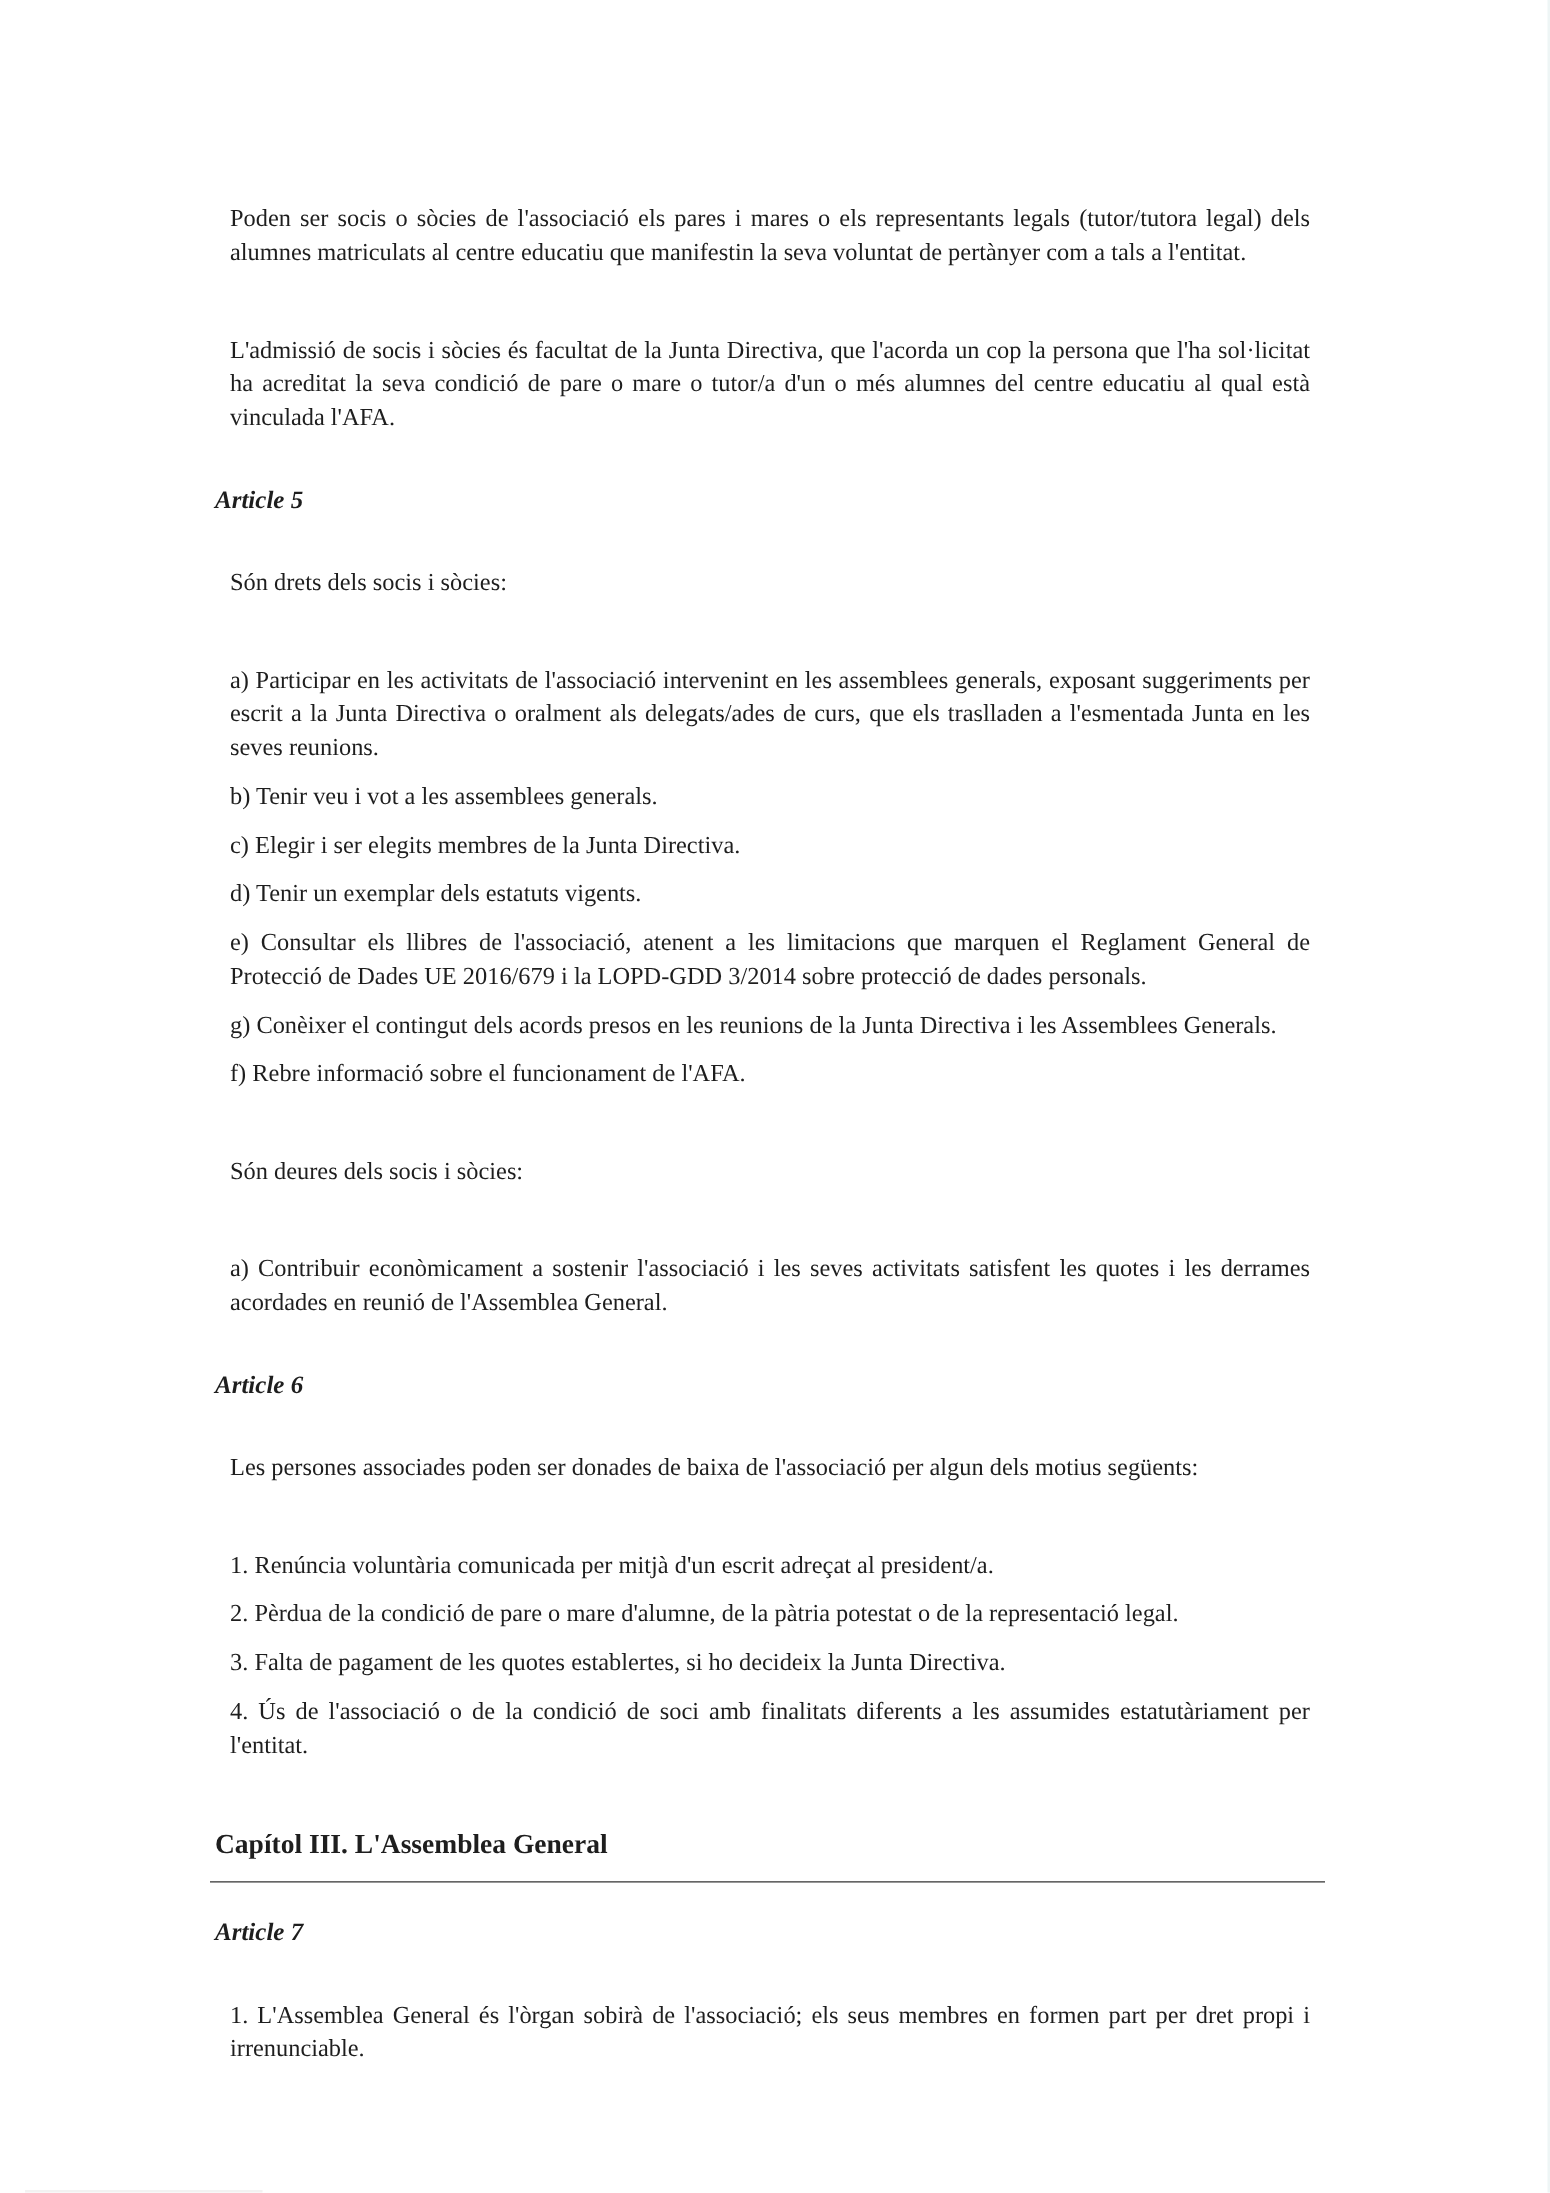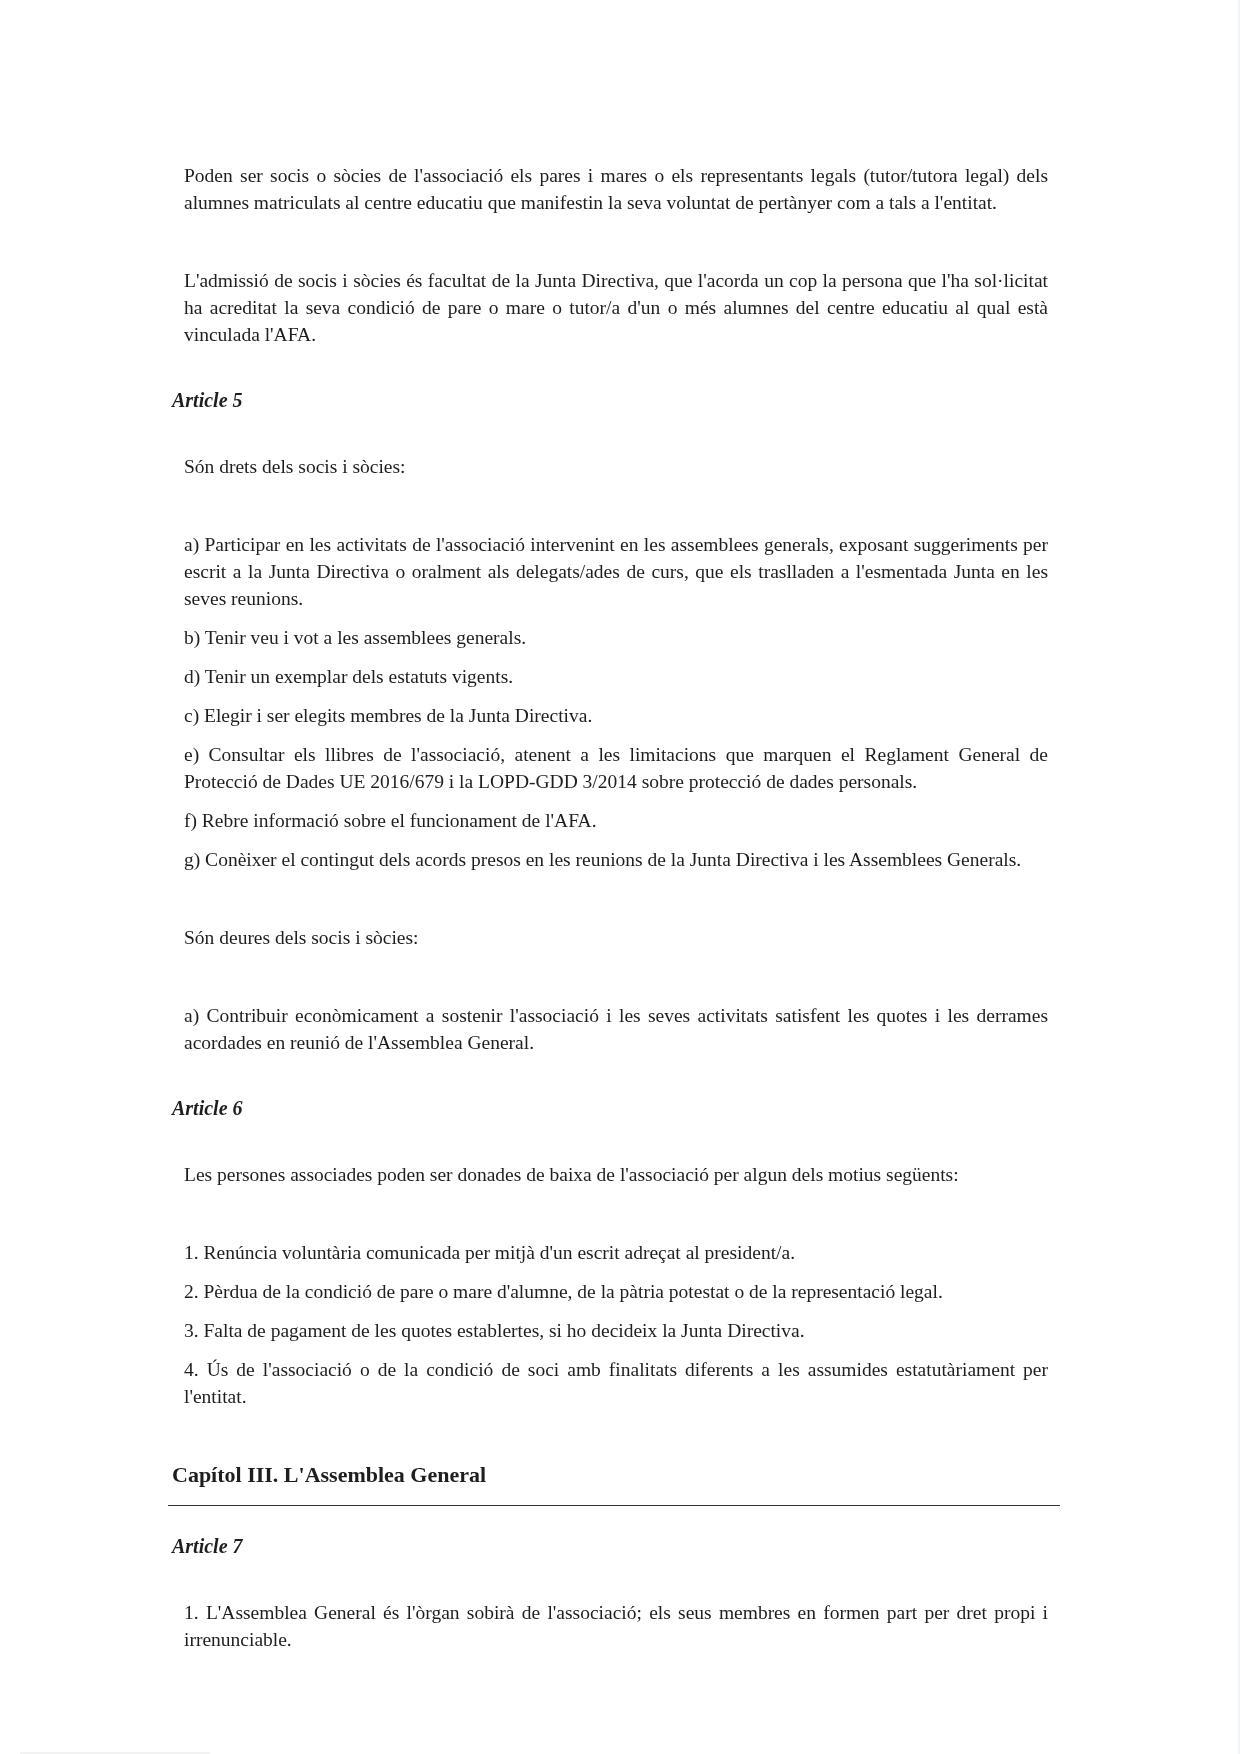--- a/index.html
+++ b/index.html
@@ -71,25 +71,25 @@
   <p>L'admissió de socis i sòcies és facultat de la Junta Directiva, que l'acorda un cop la persona que l'ha sol·licitat ha acreditat la seva condició de pare o mare o tutor/a d'un o més alumnes del centre educatiu al qual està vinculada l'AFA.</p>
   <div class="gap"></div>
 
   <h3 class="article">Article 5</h3>
   <div class="gap"></div>
   <p>Són drets dels socis i sòcies:</p>
   <div class="gap"></div>
   <div>
     <p>a) Participar en les activitats de l'associació intervenint en les assemblees generals, exposant suggeriments per escrit a la Junta Directiva o oralment als delegats/ades de curs, que els traslladen a l'esmentada Junta en les seves reunions.</p>
     <p>b) Tenir veu i vot a les assemblees generals.</p>
+    <p>c) Elegir i ser elegits membres de la Junta Directiva.</p>
     <p>d) Tenir un exemplar dels estatuts vigents.</p>
-    <p>c) Elegir i ser elegits membres de la Junta Directiva.</p>
     <p>e) Consultar els llibres de l'associació, atenent a les limitacions que marquen el  Reglament General de Protecció de Dades UE 2016/679 i la LOPD-GDD 3/2014 sobre protecció de dades personals.</p>
+    <p>g) Conèixer el contingut dels acords presos en les reunions de la Junta Directiva i les Assemblees Generals.</p>
     <p>f) Rebre informació sobre el funcionament de l'AFA.</p>
-    <p>g) Conèixer el contingut dels acords presos en les reunions de la Junta Directiva i les Assemblees Generals.</p>
   </div>
   <div class="gap"></div>
   <p>Són deures dels socis i sòcies:</p>
   <div class="gap"></div>
   <div>
     <p>a) Contribuir econòmicament a sostenir l'associació i les seves activitats satisfent les quotes i les derrames acordades en reunió de l'Assemblea General.</p>
   </div>
   <div class="gap"></div>
 
   <h3 class="article">Article 6</h3>

